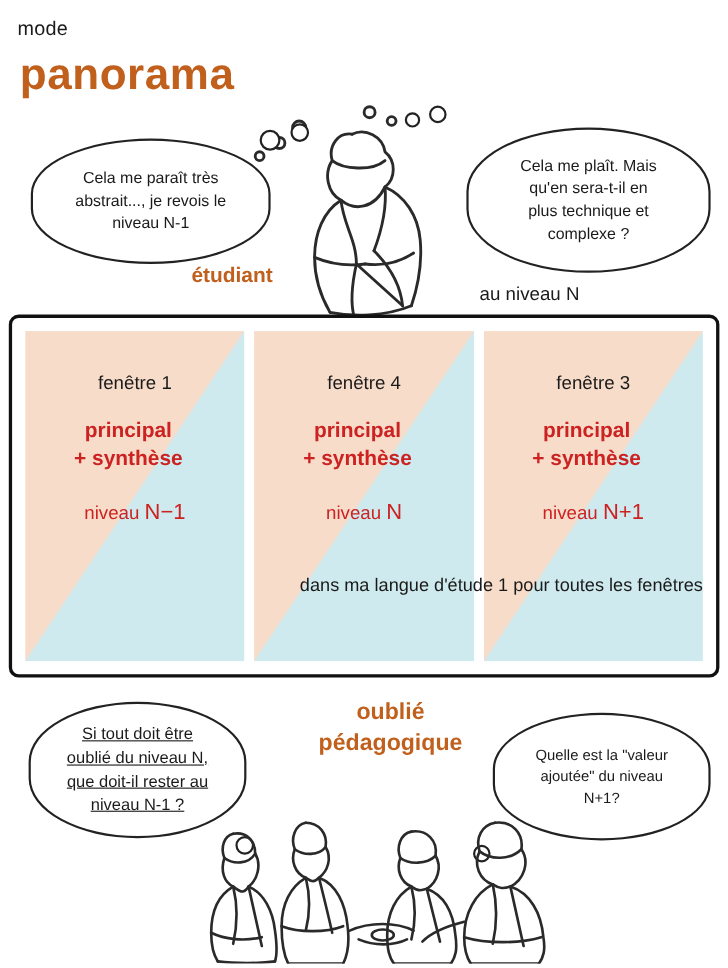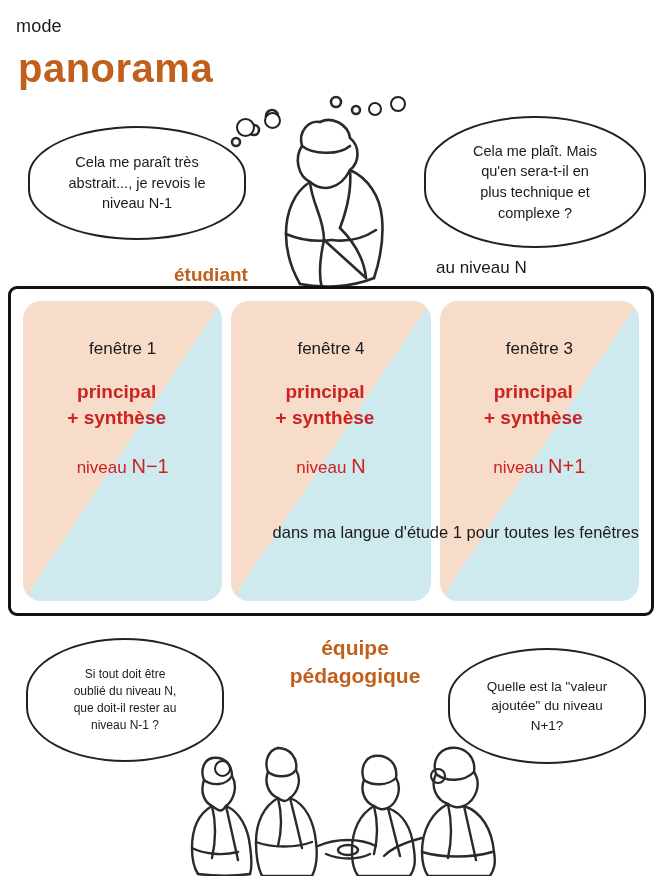--- a/index.html
+++ b/index.html
@@ -72,35 +72,36 @@
     top: 116px;
     width: 222px;
     height: 132px;
     font-size: 14.5px;
   }
   #bubble-team-left {
     left: 26px;
     top: 638px;
     width: 198px;
     height: 124px;
-    font-size: 12px;
+    font-size: 15px;
+    text-decoration: underline;
   }
   #bubble-team-right {
     left: 448px;
     top: 648px;
     width: 198px;
     height: 116px;
     font-size: 13.5px;
   }
 
   
   .label-etudiant {
     position: absolute;
     left: 174px;
-    top: 264px;
+    top: 240px;
     font-size: 19px;
     font-weight: bold;
     color: #c0601c;
   }
   .label-au-niveau {
     position: absolute;
     left: 404px;
     top: 258px;
     font-size: 17px;
     color: #1a1a1a;
@@ -139,21 +140,20 @@
     right: 12px;
     bottom: 12px;
     display: flex;
     gap: 9px;
   }
   .window {
     flex: 1;
     position: relative;
     overflow: hidden;
     background: linear-gradient(to bottom right, #f7dcca 0%, #f7dcca 49.6%, #cfeaee 50.4%, #cfeaee 100%);
-    border-radius: 18px;
   }
   .win-title {
     position: absolute;
     top: 38px;
     left: 0;
     right: 0;
     text-align: center;
     font-size: 17px;
     color: #1a1a1a;
   }
@@ -277,21 +277,21 @@
       <div class="win-title">fenêtre 3</div>
       <div class="win-principal">principal
 + synthèse</div>
       <div class="win-niveau"><span>niveau </span><span class="lvl">N+1</span></div>
     </div>
 
   </div>
   <div class="panel-footer">dans ma langue d'étude 1 pour toutes les fenêtres</div>
 </div>
 
-<div class="label-equipe">équipe
+<div class="label-equipe">oublié
 pédagogique</div>
 
 <div class="bubble" id="bubble-team-left">
   <span class="bubble-text">Si tout doit être
 oublié du niveau N,
 que doit-il rester au
 niveau N-1 ?</span>
 </div>
 <div class="dot" style="left:214px; top:760px; width:13px; height:13px;"></div>
 

